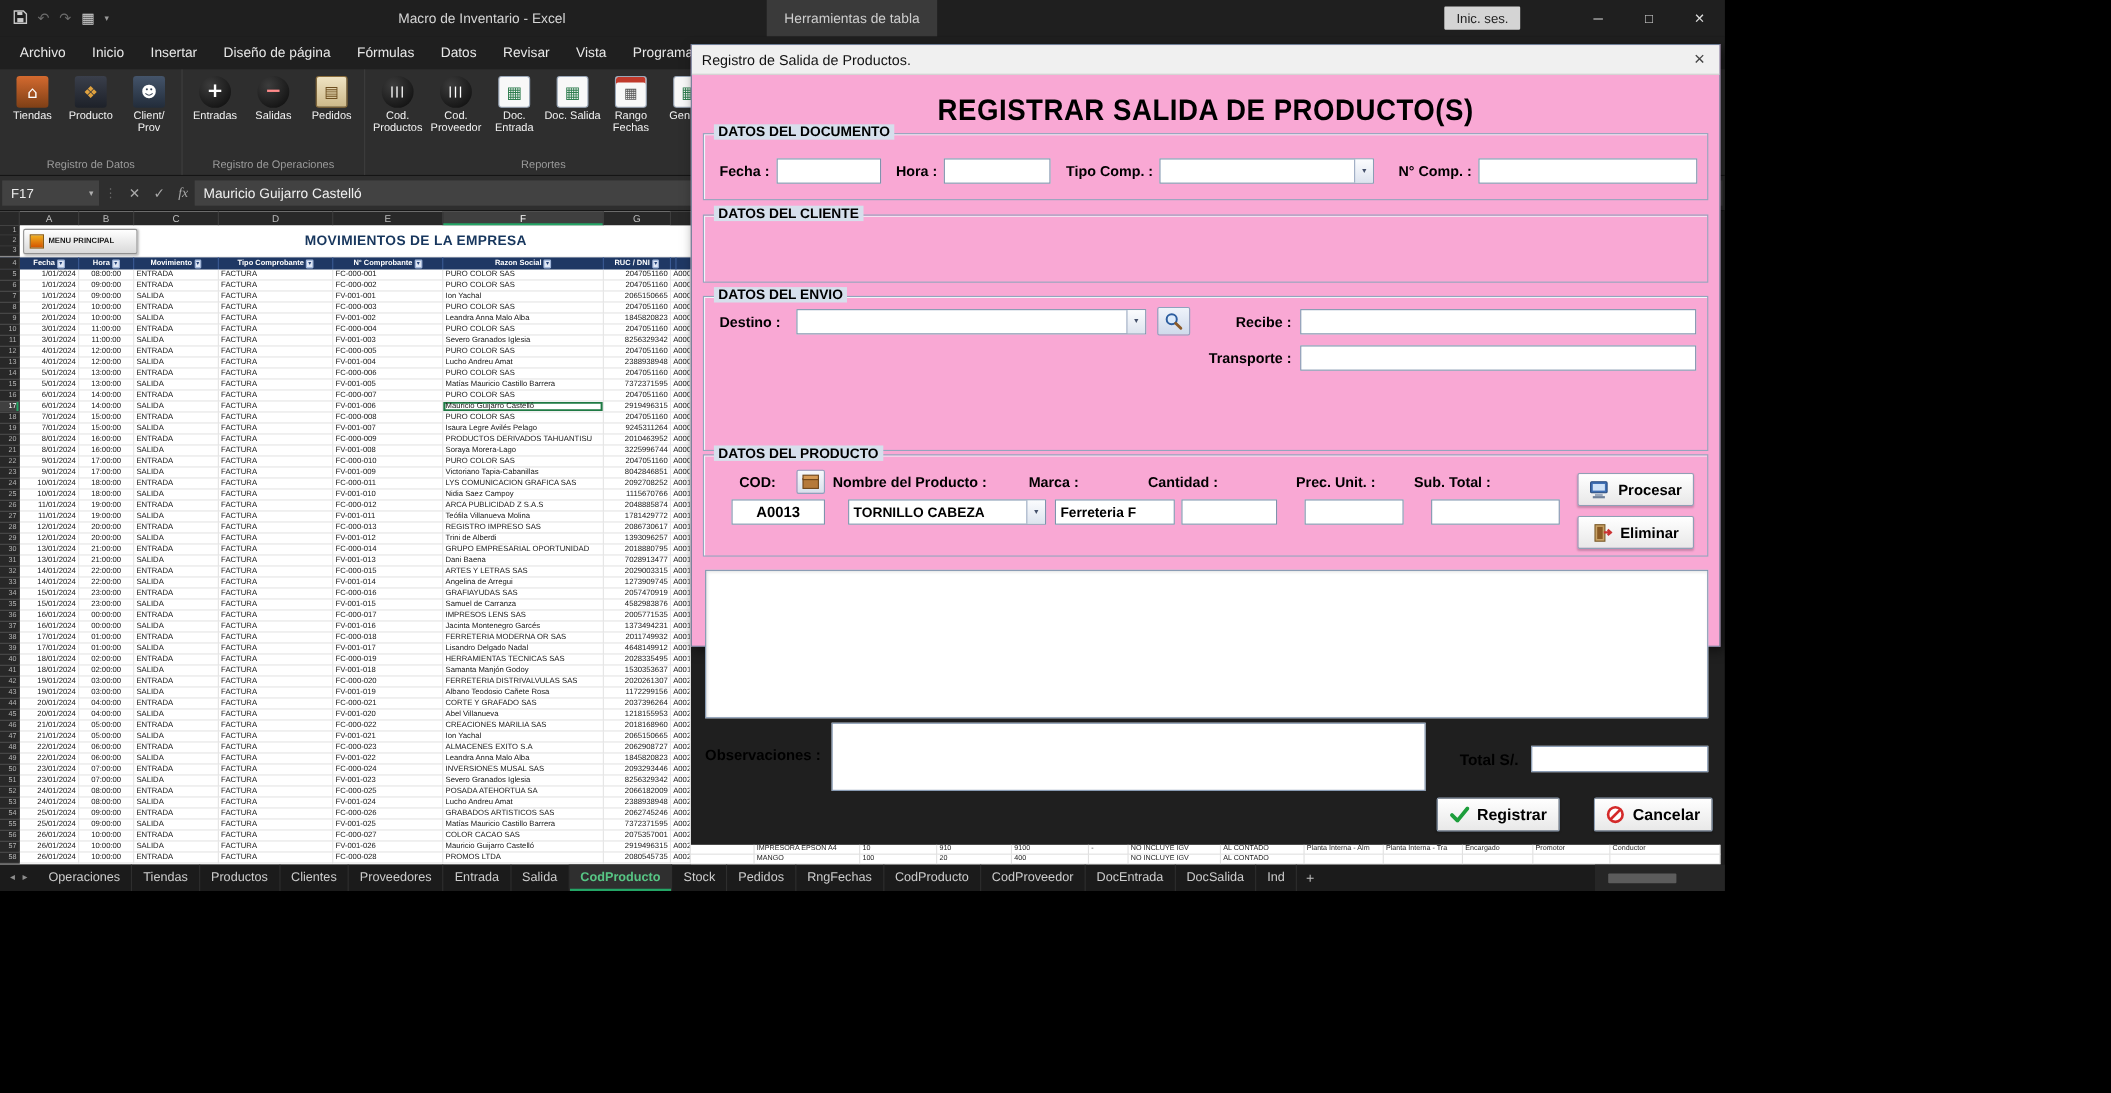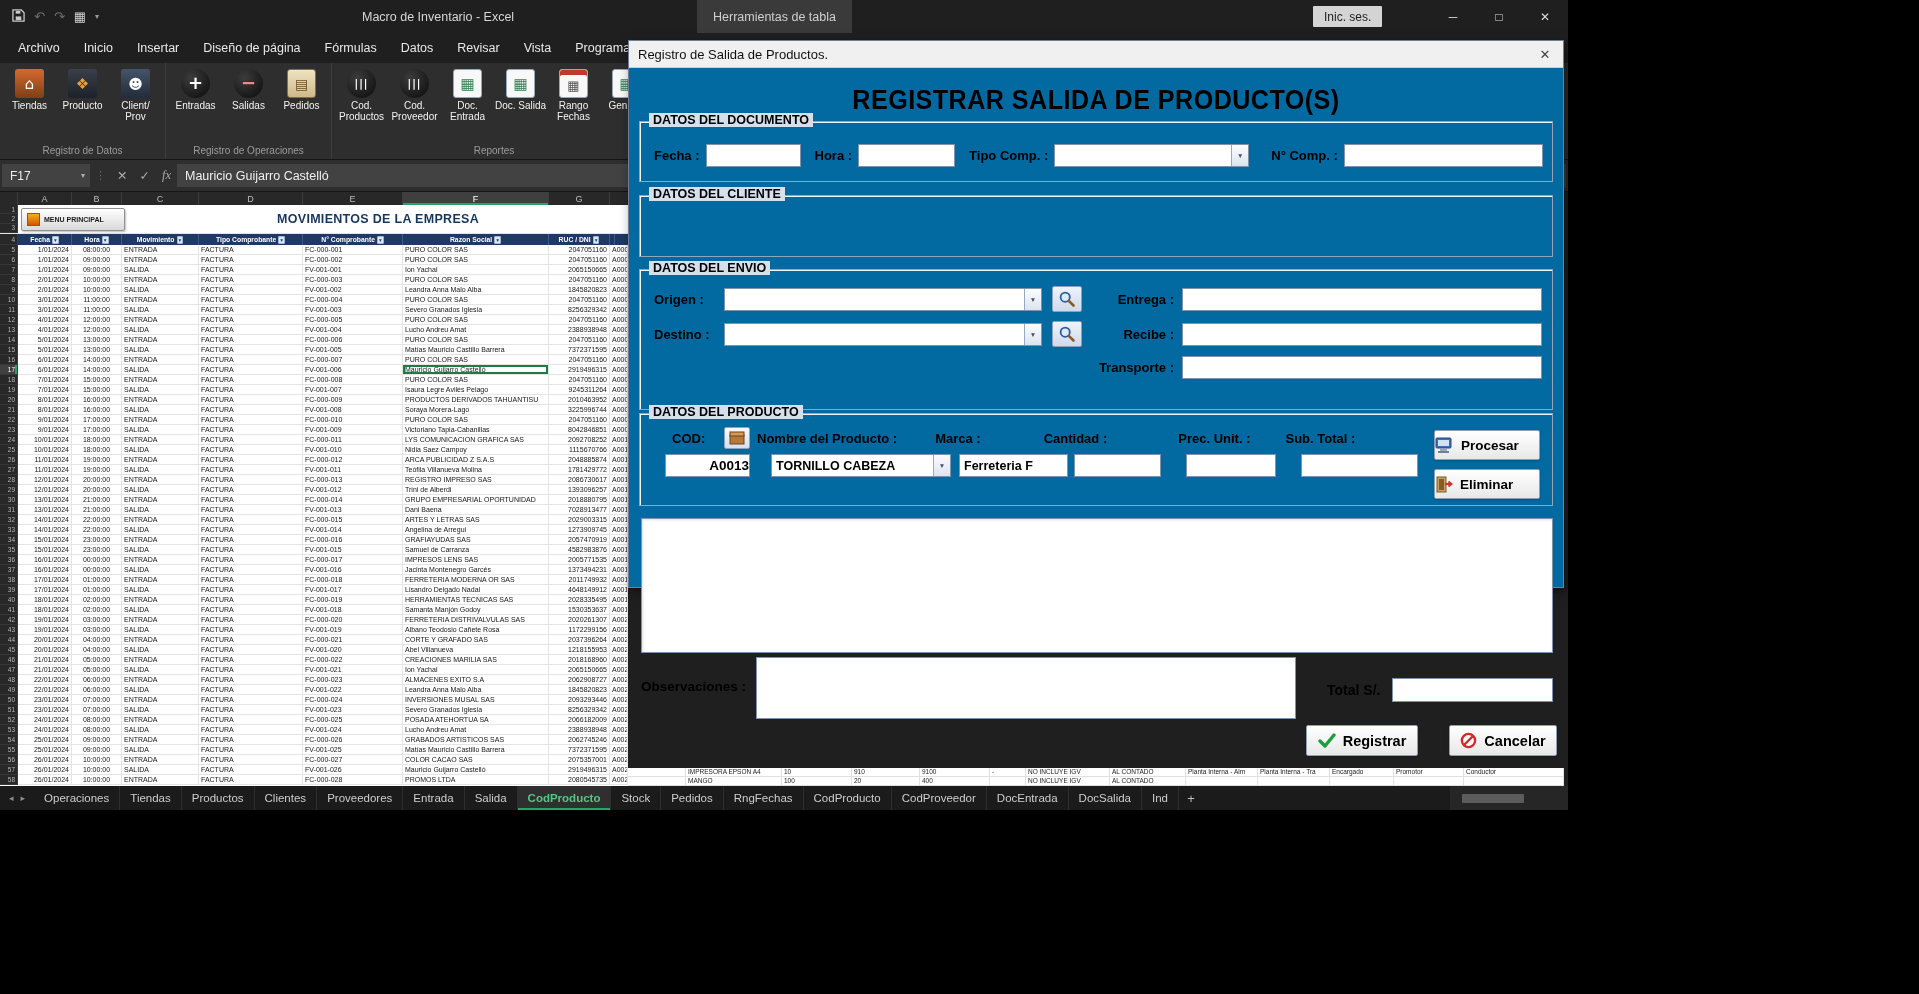--- a/index.html
+++ b/index.html
@@ -97,21 +97,21 @@
   
   .tabbar{position:absolute;left:0;top:786px;width:1568px;height:24px;background:#1b1b1b;display:flex;align-items:stretch;z-index:30}
   .tnav{display:flex;align-items:center;gap:7px;padding:0 9px;color:#8d8d8d;font-size:9px;font-family:"DejaVu Sans",sans-serif}
   .stab{display:flex;align-items:center;padding:0 10px;font-size:11.5px;color:#cdcdcd;border-right:1px solid #2e2e2e;white-space:nowrap}
   .stab.active{background:#2f2f2f;color:#57c584;font-weight:bold;box-shadow:inset 0 -2px 0 #24a566}
   .addtab{display:flex;align-items:center;justify-content:center;width:24px;color:#bdbdbd;font-size:13px}
   .hscr{margin-left:auto;display:flex;align-items:center;width:118px;background:#262626}
   .hthumb{width:62px;height:9px;background:#5c5c5c;margin-left:12px;border-radius:1px}
 
   
-  .dlg{position:absolute;left:628px;top:40px;width:936px;height:548px;background:#0369a1;border:1px solid #6e7f96;box-shadow:3px 4px 10px rgba(0,0,0,.5);z-index:40}
+  .dlg{position:absolute;left:628px;top:40px;width:936px;height:548px;background:#f9a8d4;border:1px solid #6e7f96;box-shadow:3px 4px 10px rgba(0,0,0,.5);z-index:40}
   .dtb{height:27px;background:#f0f0f0;border-bottom:1px solid #cfcfcf;display:flex;align-items:center}
   .dtb span{padding-left:9px;font-size:13px;color:#111}
   .dx{margin-left:auto;width:36px;height:27px;display:flex;align-items:center;justify-content:center;font-size:13px;color:#444}
   .dhead{position:absolute;left:0;right:0;top:44px;text-align:center;font-size:27px;font-weight:bold;color:#000;transform:scaleX(.93);letter-spacing:.5px}
   .frm{position:absolute;left:10px;width:914px;border:1px solid #93a5bd;box-shadow:inset 1px 1px 0 #f2f6fb}
   .frm>b{position:absolute;top:-9px;left:9px;background:#d6dfec;padding:0 4px;font-size:12.5px;color:#000}
   .f1{top:80px;height:61px}.f2{top:154px;height:62px}.f3{top:228px;height:141px}.f4{top:372px;height:93px}
   .lb{font-weight:bold;font-size:13px;color:#000;white-space:nowrap}
   .tin{background:#fff;border:1px solid #7f93ad;height:23px;font-family:inherit;font-size:12.5px;padding-left:4px;outline:none}
   .cmb{position:relative;background:#fff;border:1px solid #7f93ad;height:23px;display:flex;align-items:center}
@@ -133,28 +133,28 @@
   .fr1{margin-top:16px}.fr2{margin-top:9px}.fr3{margin-top:9px}
   .l-origen,.l-destino{width:70px}
   .c-envio{width:318px}
   .l-entrega,.l-recibe,.l-transporte{margin-left:auto}
   .t-entrega,.t-recibe,.t-transporte{width:360px;margin-left:8px}
   .f4 .lrow{display:flex;align-items:center;padding-left:32px;margin-top:13px}
   .l-cod{width:38px}
   .codbtn{width:26px;height:22px;margin-left:14px;background:linear-gradient(#f7f9fc,#d9e0ec);border:1px solid #8fa2bd;border-radius:2px;display:flex;align-items:center;justify-content:center;flex:none}
   .l-nombre{margin-left:7px}.l-marca{margin-left:38px}.l-cant{margin-left:63px}.l-prec{margin-left:71px}.l-sub{margin-left:35px}
   .f4 .irow{display:flex;align-items:center;padding-left:25px;margin-top:5px}
-  .t-cod{width:85px;font-weight:bold;font-size:13.5px;text-align:right;padding-left:0}
+  .t-cod{width:85px;font-weight:bold;font-size:13.5px;text-align:center;padding-left:0}
   .c-prod{width:180px;margin-left:21px}
   .c-prod .cv{font-weight:bold}
   .t-marca{width:109px;margin-left:8px;font-weight:bold}
   .t-cant{width:87px;margin-left:6px}
   .t-prec{width:90px;margin-left:25px}
   .t-sub{width:117px;margin-left:25px}
-  .pbtn{position:absolute;right:12px;width:106px;height:30px;display:flex;align-items:center;gap:7px;background:linear-gradient(#ffffff,#e8e8e8);border:1px solid #8fa0b5;border-radius:2px;font-weight:bold;font-size:13.5px;color:#000;box-shadow:0 1px 2px rgba(0,0,0,.2)}
+  .pbtn{position:absolute;right:12px;width:106px;height:30px;display:flex;align-items:center;justify-content:center;gap:7px;background:linear-gradient(#ffffff,#e8e8e8);border:1px solid #8fa0b5;border-radius:2px;font-weight:bold;font-size:13.5px;color:#000;box-shadow:0 1px 2px rgba(0,0,0,.2)}
   .b-proc{top:16px}.b-elim{top:55px}
   .lbox{position:absolute;left:12px;top:477px;width:912px;height:135px;background:#fff;border:1px solid #7f93ad;box-shadow:inset 1px 1px 3px rgba(0,0,0,.12)}
   .obsl{position:absolute;left:12px;top:638px;font-weight:bold;font-size:13.5px}
   .obst{position:absolute;left:127px;top:616px;width:540px;height:62px;background:#fff;border:1px solid #7f93ad;resize:none;font-family:inherit;font-size:12.5px;outline:none;padding:2px 4px}
   .totl{position:absolute;left:698px;top:641px;font-weight:bold;font-size:14px}
   .toti{position:absolute;left:763px;top:637px;width:161px;height:24px}
   .b-reg{position:absolute;left:677px;top:684px;width:112px;height:31px;font-size:14.5px}
   .b-can{position:absolute;left:820px;top:684px;width:108px;height:31px;font-size:14.5px}
   .dbtn{display:flex;align-items:center;justify-content:center;gap:7px;background:linear-gradient(#ffffff,#e8e8e8);border:1px solid #8fa0b5;border-radius:2px;font-weight:bold;color:#000;box-shadow:0 1px 2px rgba(0,0,0,.2)}
 </style>
@@ -1024,35 +1024,20 @@
           <input class="tin t-ncomp" value="" style="">
         </div>
       </div>
 
       <div class="frm f2">
         <b>DATOS DEL CLIENTE</b>
       </div>
 
       <div class="frm f3">
         <b>DATOS DEL ENVIO</b>
-        <div class="frow fr1">
-          <span class="lb l-origen">Origen :</span>
-          <div class="cmb c-envio">
-              <span class="cv"></span>
-              <span class="ca">▼</span>
-            </div>
-          <div class="mag">
-              <svg width="18" height="18" viewBox="0 0 18 18">
-                <circle cx="7.2" cy="7.2" r="4.6" fill="#dcebfb" stroke="#2c5d9e" stroke-width="1.8"></circle>
-                <line x1="10.8" y1="10.8" x2="15.5" y2="15.5" stroke="#8a5a28" stroke-width="2.6" stroke-linecap="round"></line>
-              </svg>
-            </div>
-          <span class="lb l-entrega">Entrega :</span>
-          <input class="tin t-entrega" value="" style="">
-        </div>
         <div class="frow fr2">
           <span class="lb l-destino">Destino :</span>
           <div class="cmb c-envio">
               <span class="cv"></span>
               <span class="ca">▼</span>
             </div>
           <div class="mag">
               <svg width="18" height="18" viewBox="0 0 18 18">
                 <circle cx="7.2" cy="7.2" r="4.6" fill="#dcebfb" stroke="#2c5d9e" stroke-width="1.8"></circle>
                 <line x1="10.8" y1="10.8" x2="15.5" y2="15.5" stroke="#8a5a28" stroke-width="2.6" stroke-linecap="round"></line>

